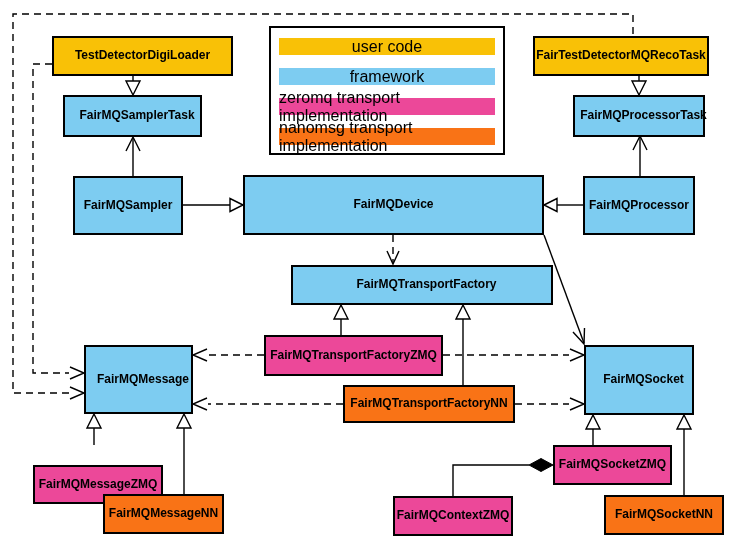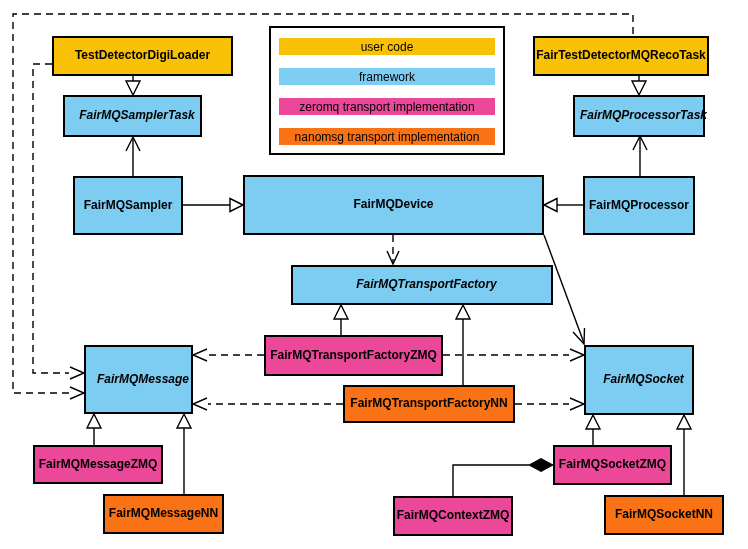--- a/index.html
+++ b/index.html
@@ -14,35 +14,35 @@
   .node{
     position:absolute;
     border:2px solid #000;
     box-sizing:border-box;
     display:flex;align-items:center;justify-content:center;
     text-align:center;
     font-weight:bold;font-size:12px;color:#000;
     line-height:1.1;
     z-index:2;
   }
-  .abstract{font-style:italic;padding-left:9px;}
+  .abstract{padding-left:9px;}
   .user{background:#f9c106;}
   .framework{background:#7dccf1;}
   .zmq{background:#ec4899;}
   .nn{background:#f97316;}
   #legend{
     position:absolute;left:269px;top:26px;width:236px;height:129px;
     border:2px solid #000;background:#fff;box-sizing:border-box;
     display:flex;flex-direction:column;gap:13px;
     padding:10px 8px;z-index:2;
   }
   .legend-bar{
     height:17px;flex:0 0 17px;
     display:flex;align-items:center;justify-content:center;
-    font-size:12px;color:#000;font-weight:normal;
+    font-size:16px;color:#000;font-weight:normal;
   }
   .edge-line{stroke:#000;stroke-width:1.4;fill:none;}
   .edge-dashed{stroke:#000;stroke-width:1.4;fill:none;stroke-dasharray:7 5;}
   .tri{fill:#fff;stroke:#000;stroke-width:1.4;}
   .openarrow{fill:none;stroke:#000;stroke-width:1.4;}
   .diamond{fill:#000;stroke:#000;stroke-width:1;}
 </style>
 </head>
 <body>
 
@@ -180,21 +180,21 @@
   <div class="node framework abstract" style="left:263px;top:265px;width:262px;height:40px;margin-left:28px;">FairMQTransportFactory</div>
 
   <div class="node zmq" style="left:264px;top:335px;width:179px;height:41px;">FairMQTransportFactoryZMQ</div>
 
   <div class="node nn" style="left:343px;top:385px;width:172px;height:38px;">FairMQTransportFactoryNN</div>
 
   <div class="node framework abstract" style="left:84px;top:345px;width:109px;height:69px;">FairMQMessage</div>
 
   <div class="node framework abstract" style="left:584px;top:345px;width:110px;height:70px;">FairMQSocket</div>
 
-  <div class="node zmq" style="left:33px;top:445px;width:130px;height:39px;">FairMQMessageZMQ</div>
+  <div class="node zmq" style="left:33px;top:465px;width:130px;height:39px;">FairMQMessageZMQ</div>
 
   <div class="node nn" style="left:103px;top:494px;width:121px;height:40px;">FairMQMessageNN</div>
 
   <div class="node zmq" style="left:553px;top:445px;width:119px;height:40px;">FairMQSocketZMQ</div>
 
   <div class="node zmq" style="left:393px;top:496px;width:120px;height:40px;">FairMQContextZMQ</div>
 
   <div class="node nn" style="left:604px;top:495px;width:120px;height:40px;">FairMQSocketNN</div>
 
 </div>

